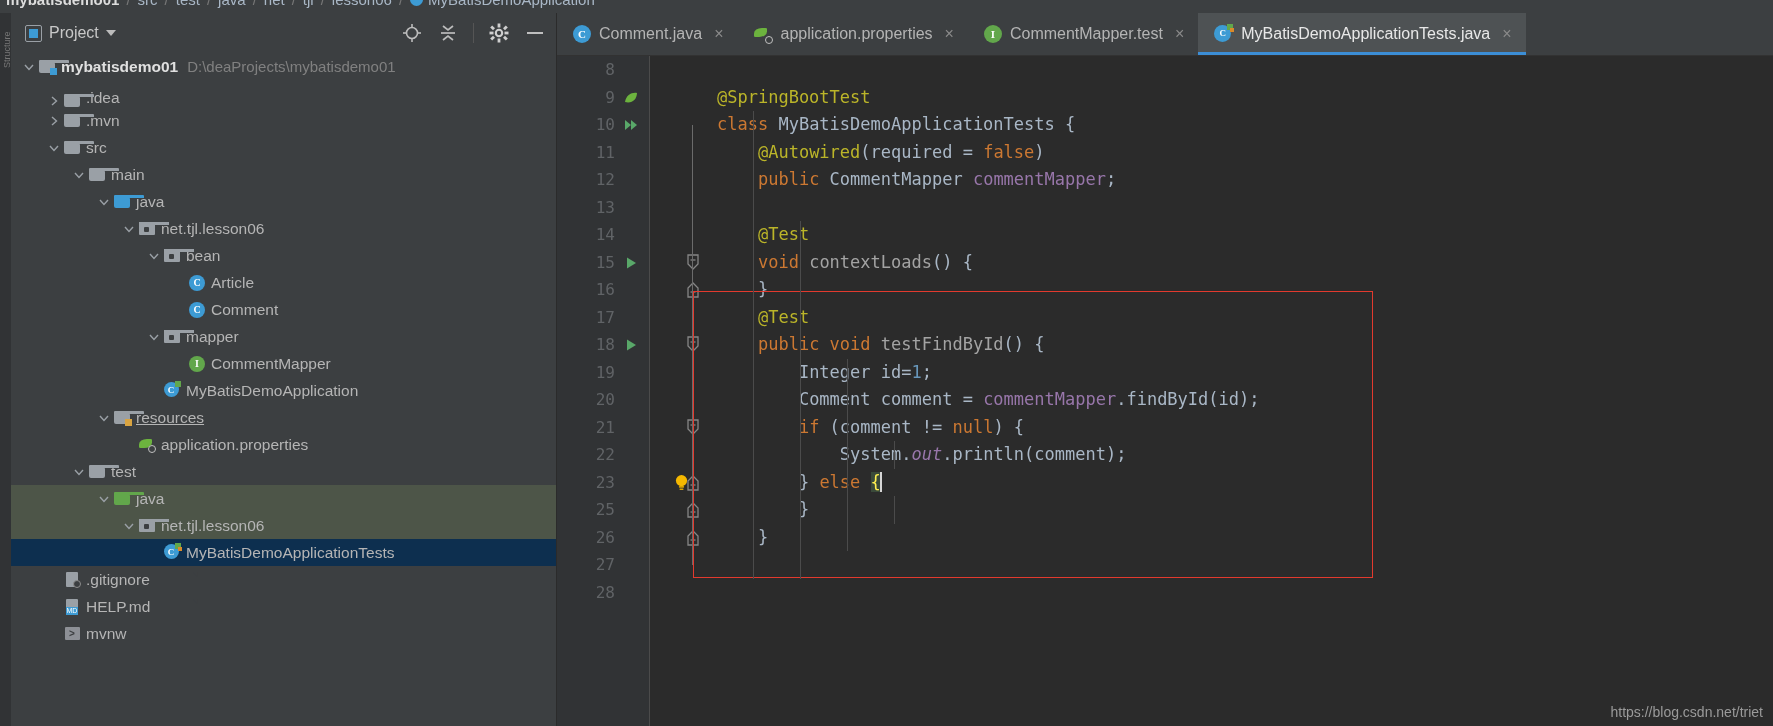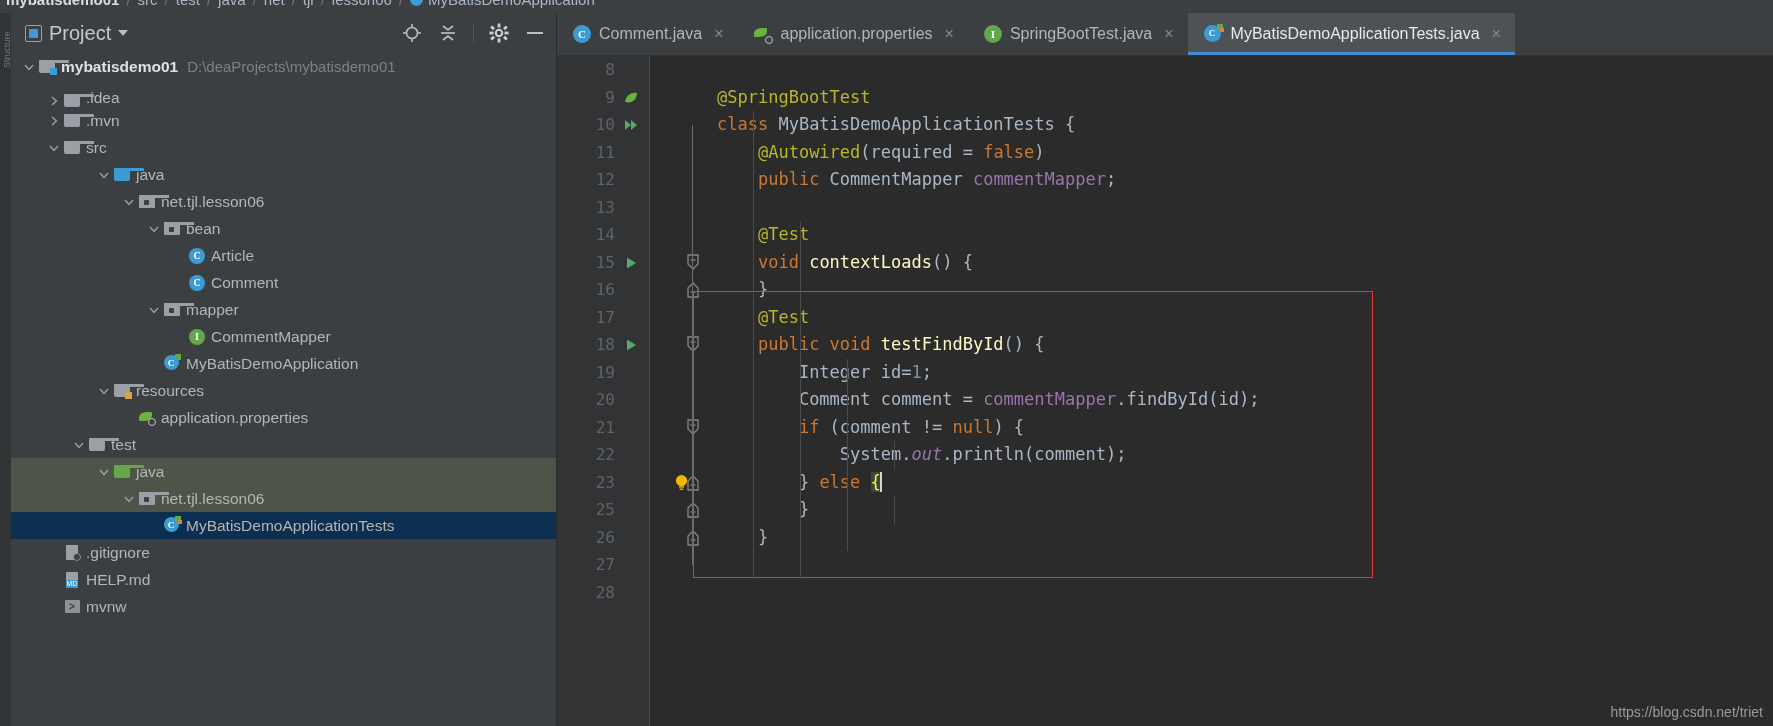--- a/index.html
+++ b/index.html
@@ -48,21 +48,21 @@
   .panel-header {
     position:absolute; left:11px; top:0; right:0; height:40px;
     display:flex; align-items:center; padding:0 10px 0 14px;
   }
   .panel-title-box { display:flex; align-items:center; gap:7px; }
   .proj-ic {
     width:17px; height:17px; border:1.6px solid #9aa0a6; border-radius:2px;
     display:flex; align-items:center; justify-content:center;
   }
   .proj-ic i { width:9px; height:9px; background:#3d9bd4; display:block; }
-  .panel-title { font-size:20px; color:#c8c8c8; }
+  .panel-title { font-size:16px; color:#c8c8c8; }
   .caret-dn {
     width:0;height:0;border-left:5px solid transparent;
     border-right:5px solid transparent;border-top:6px solid #bcbcbc;
   }
   .panel-tools {
     margin-left:auto; display:flex; align-items:center; gap:14px;
   }
   .tool-ic { width:22px; height:22px; position:relative; cursor:pointer; }
   .tool-div { width:1px; height:20px; background:#555; }
 
@@ -170,21 +170,21 @@
   .grun { position:absolute; left:66px; top:6px; width:16px; height:16px; }
   .fold { position:absolute; left:128px; top:4px; width:16px; height:19px; }
   .bulb { position:absolute; left:115px; top:4px; width:19px; height:19px; }
   .ctext {
     position:absolute; left:160px; top:0; line-height:27.5px;
     font-family:"DejaVu Sans Mono", monospace; font-size:17px;
     color:#a9b7c6; white-space:pre;
   }
   .kw    { color:#cc7832; }
   .ann   { color:#bbb529; }
-  .fnc   { color:#fef9c3; }
+  .fnc   { color:#a3a3a3; }
   .fld   { color:#9876aa; }
   .fldi  { color:#9876aa; font-style:italic; }
   .str   { color:#6a8759; }
   .num   { color:#6897bb; }
   .brc   { color:#a9b7c6; }
   .brcsel{ background:#3a4a3a; color:#ffef50; }
 
   .caret {
     display:inline-block; width:2px; height:20px; background:#d6d6d6;
     vertical-align:-4px; margin-left:-1px;
@@ -335,20 +335,34 @@
             </svg>
           </span>
           <span class="ic">
             <span class="folder">
               <span class="tab"></span>
               <span class="body"></span>
             </span>
           </span>
           <span class="tname">src</span>
         </div>
+        <div class="trow" style="padding-left: 60px;">
+          <span class="arrow">
+            <svg width="12" height="12" viewBox="0 0 12 12">
+              <polyline points="2,4 6,8.5 10,4" fill="none" stroke="#9aa0a6" stroke-width="1.4"></polyline>
+            </svg>
+          </span>
+          <span class="ic">
+            <span class="folder">
+              <span class="tab"></span>
+              <span class="body"></span>
+            </span>
+          </span>
+          <span class="tname">main</span>
+        </div>
         <div class="trow" style="padding-left: 85px;">
           <span class="arrow">
             <svg width="12" height="12" viewBox="0 0 12 12">
               <polyline points="2,4 6,8.5 10,4" fill="none" stroke="#9aa0a6" stroke-width="1.4"></polyline>
             </svg>
           </span>
           <span class="ic">
             <span class="folder blue">
               <span class="tab"></span>
               <span class="body"></span>
@@ -425,21 +439,21 @@
         <div class="trow" style="padding-left: 135px;">
           <span class="arrow"></span>
           <span class="ic">
             <span class="runc">
               <span class="base">C</span>
               <span class="mk"></span>
             </span>
           </span>
           <span class="tname">MyBatisDemoApplication</span>
         </div>
-        <div class="trow" style="padding-left: 85px;">
+        <div class="trow" style="padding-left: 85px; text-decoration: underline;">
           <span class="arrow">
             <svg width="12" height="12" viewBox="0 0 12 12">
               <polyline points="2,4 6,8.5 10,4" fill="none" stroke="#9aa0a6" stroke-width="1.4"></polyline>
             </svg>
           </span>
           <span class="ic">
             <span class="folder">
               <span class="tab"></span>
               <span class="body"></span>
               <span class="badge orange"></span>
@@ -559,21 +573,21 @@
               <span class="gear"></span>
             </span>
           </span>
           <span>application.properties</span>
           <span class="tab-close">×</span>
         </div>
         <div class="tab">
           <span style="display: flex; align-items: center;">
             <span class="circ i" style="width:18px;height:18px;font-size:11px;">I</span>
           </span>
-          <span>SpringBootTest.java</span>
+          <span>CommentMapper.test</span>
           <span class="tab-close">×</span>
         </div>
         <div class="tab active">
           <span style="display: flex; align-items: center;">
             <span class="runc" style="width:19px;height:19px;">
               <span class="base" style="width:17px;height:17px;">C</span>
               <span class="mk"></span>
               <span class="mk org"></span>
             </span>
           </span>

